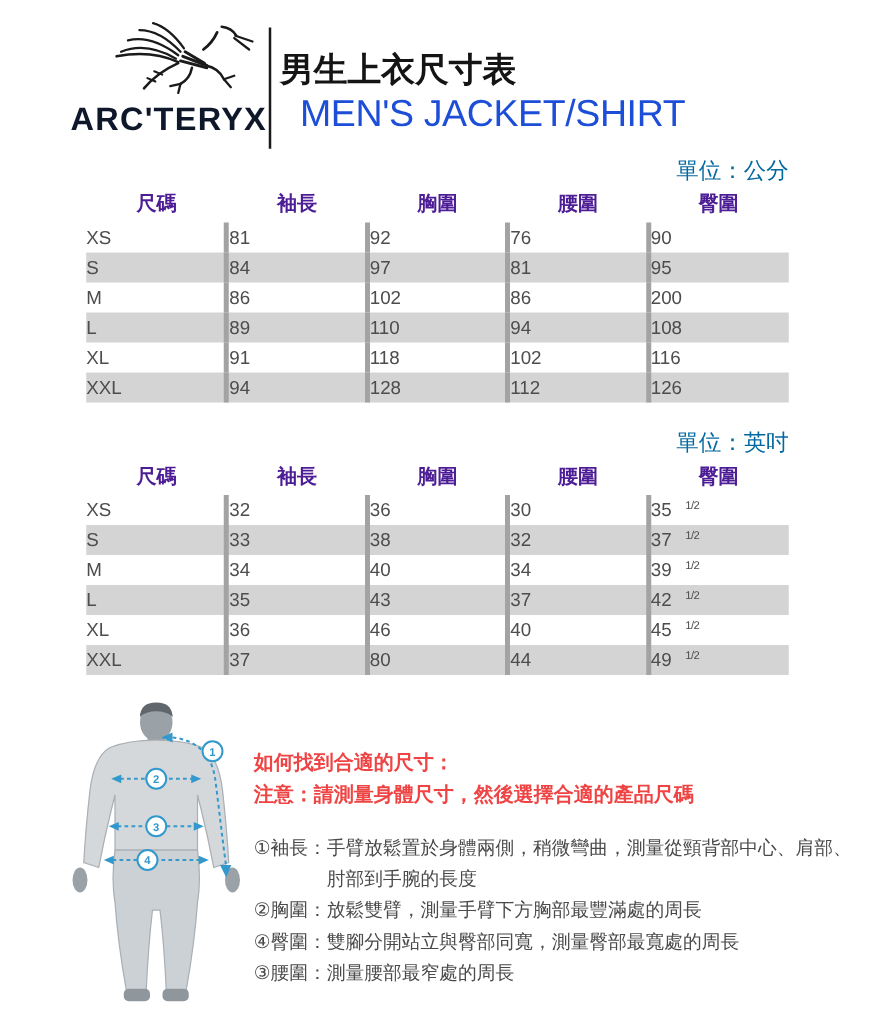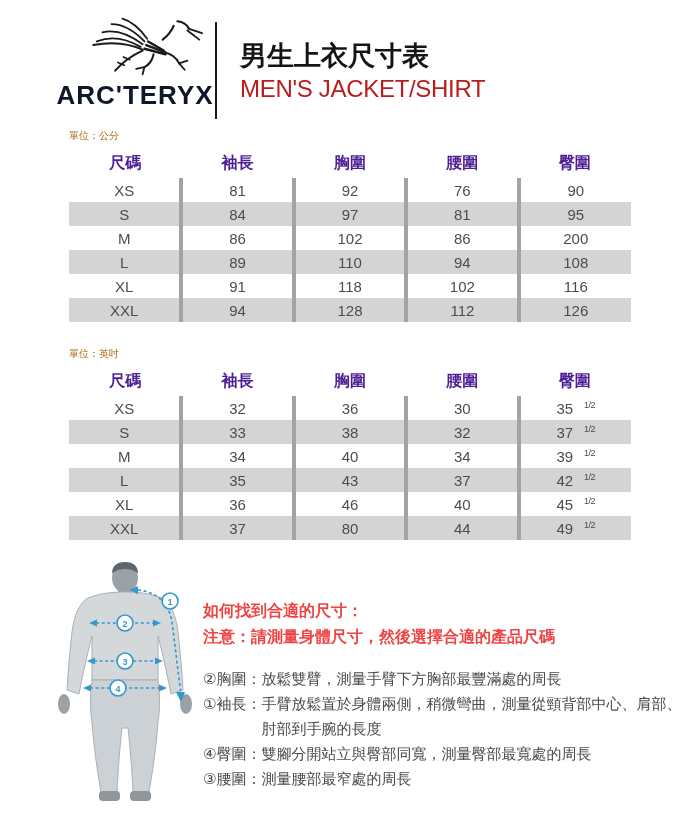--- a/index.html
+++ b/index.html
@@ -10,41 +10,41 @@
   }
   .abs{position:absolute;}
 
   
   #bird-logo{left:88px;top:14px;width:122px;height:64px;}
   #brand-wordmark{
     left:52px;top:80px;width:166px;text-align:center;
     font-size:26px;font-weight:bold;letter-spacing:1px;color:#0f172a;
   }
   #header-divider{left:215px;top:22px;width:2px;height:97px;background:#1a1a1a;}
-  #title-zh{left:240px;top:38px;font-size:27px;font-weight:bold;color:#141414;}
-  #title-en{left:240px;top:75px;font-size:24px;font-weight:500;letter-spacing:-0.3px;color:#b91c1c;}
+  #title-zh{left:224px;top:38px;font-size:27px;font-weight:bold;color:#141414;}
+  #title-en{left:240px;top:75px;font-size:30px;font-weight:500;letter-spacing:-0.3px;color:#1d4ed8;}
 
   
   .table-block{left:69px;width:562px;}
   #block-cm{top:126px;}
   #block-inch{top:344px;}
   .unit-label{
-    font-size:10px;color:#a16207;
+    text-align:right;font-size:18px;color:#0369a1;
     height:20px;line-height:20px;margin-bottom:2px;
   }
   table.size-table{
     width:562px;border-collapse:collapse;table-layout:fixed;
   }
   table.size-table th{
     height:30px;font-size:16px;font-weight:bold;color:#4c1d95;
     vertical-align:middle;padding:0;
   }
   table.size-table td{
     height:24px;font-size:15px;color:#4d4d4d;
-    text-align:center;vertical-align:middle;padding:0;
+    text-align:left;vertical-align:middle;padding:0;
   }
   table.size-table tbody td:not(:first-child){border-left:4px solid #a3a3a3;}
   table.size-table tr.alt td{background:#d4d4d4;}
   table.size-table sup{font-size:9px;vertical-align:super;margin-left:11px;letter-spacing:-0.5px;}
 
   
   #guide{left:203px;top:598px;width:492px;}
   .g-title,.g-note{
     font-size:16px;font-weight:bold;color:#ef4444;line-height:26px;
   }
@@ -260,28 +260,28 @@
     <circle cx="68" cy="128" r="8" fill="#ffffff" stroke="#3399cc" stroke-width="1.6"></circle>
     <text x="68" y="131.5" fill="#3399cc">4</text>
   </g>
 </svg>
 
 <div id="guide" class="abs">
   <div class="g-title">如何找到合適的尺寸：</div>
   <div class="g-note">注意：請測量身體尺寸，然後選擇合適的產品尺碼</div>
   <div class="g-list">
     <div class="g-item">
+      <span class="g-label">①袖長：</span>
+      <span class="g-text">手臂放鬆置於身體兩側，稍微彎曲，測量從頸背部中心、肩部、肘部到手腕的長度</span>
+    </div>
+    <div class="g-item">
       <span class="g-label">②胸圍：</span>
       <span class="g-text">放鬆雙臂，測量手臂下方胸部最豐滿處的周長</span>
     </div>
     <div class="g-item">
-      <span class="g-label">①袖長：</span>
-      <span class="g-text">手臂放鬆置於身體兩側，稍微彎曲，測量從頸背部中心、肩部、肘部到手腕的長度</span>
-    </div>
-    <div class="g-item">
       <span class="g-label">④臀圍：</span>
       <span class="g-text">雙腳分開站立與臀部同寬，測量臀部最寬處的周長</span>
     </div>
     <div class="g-item">
       <span class="g-label">③腰圍：</span>
       <span class="g-text">測量腰部最窄處的周長</span>
     </div>
   </div>
 </div>
 

